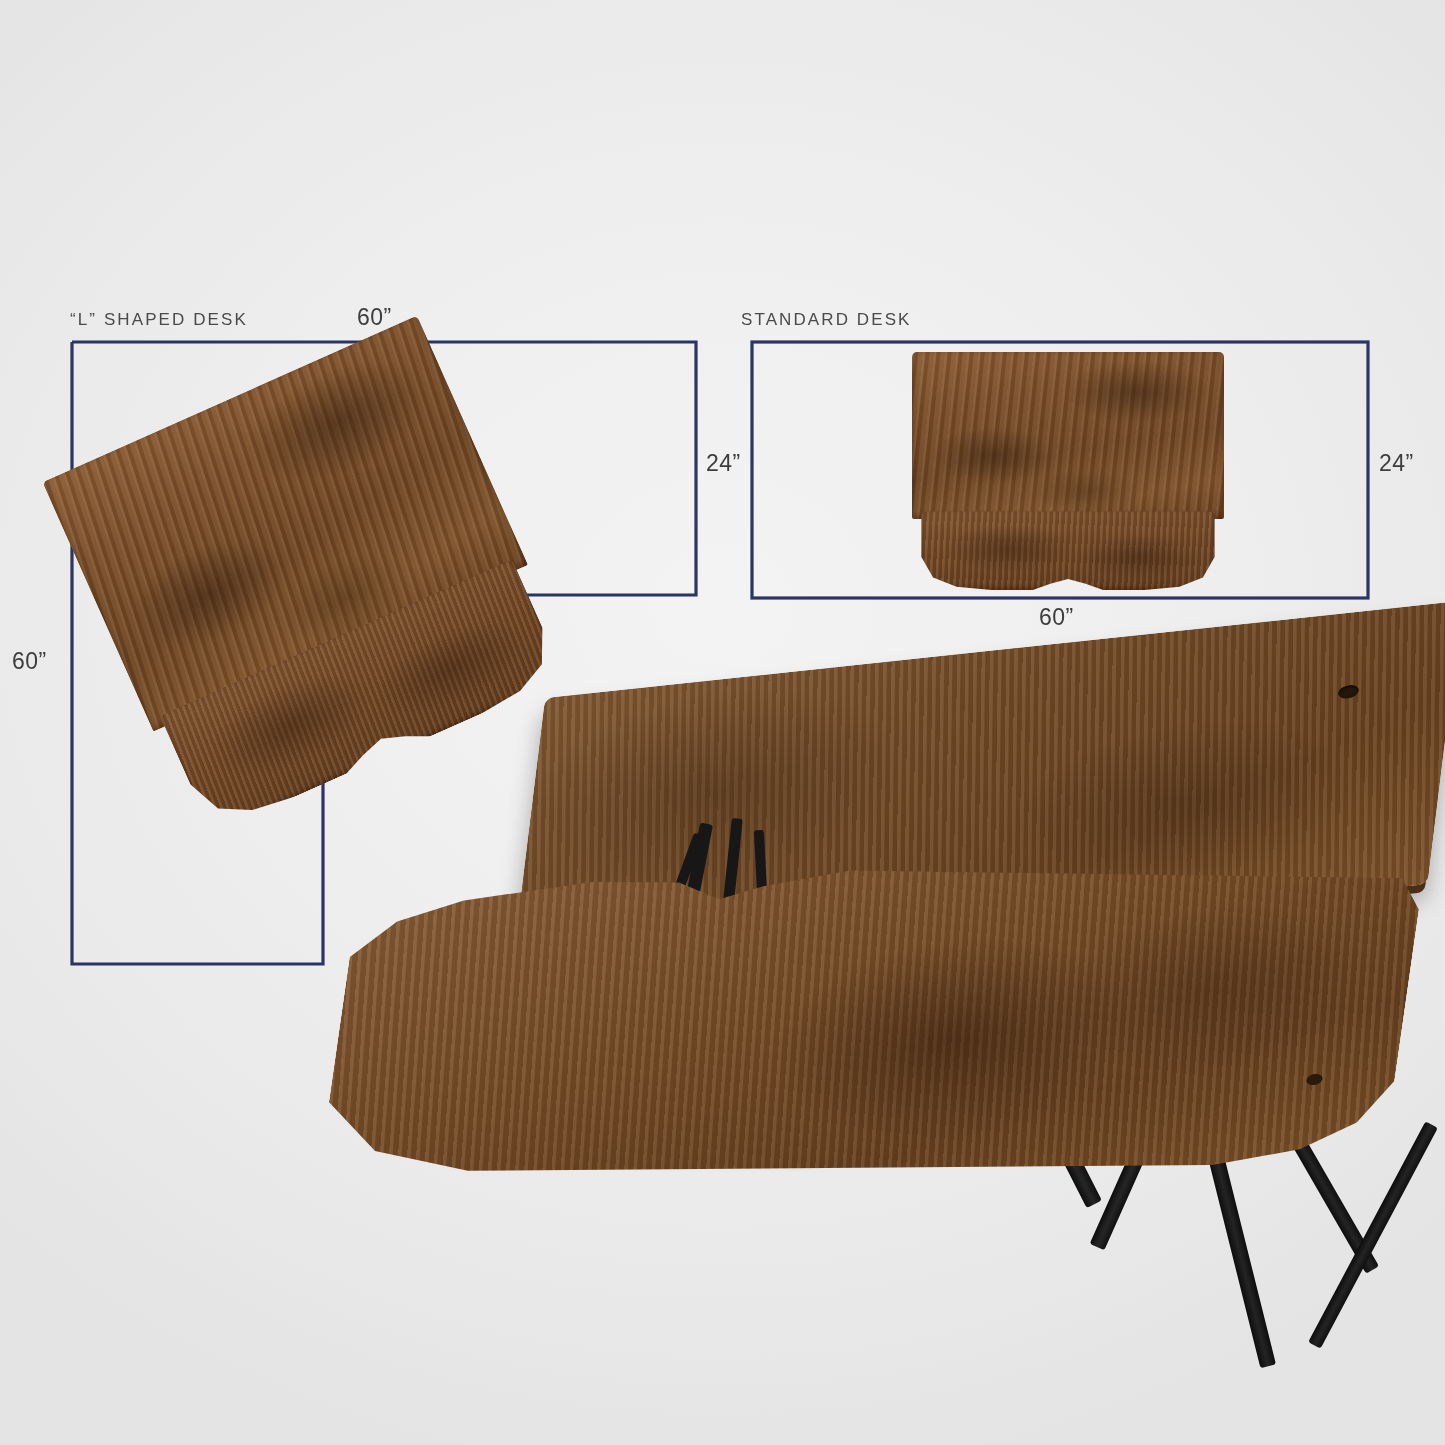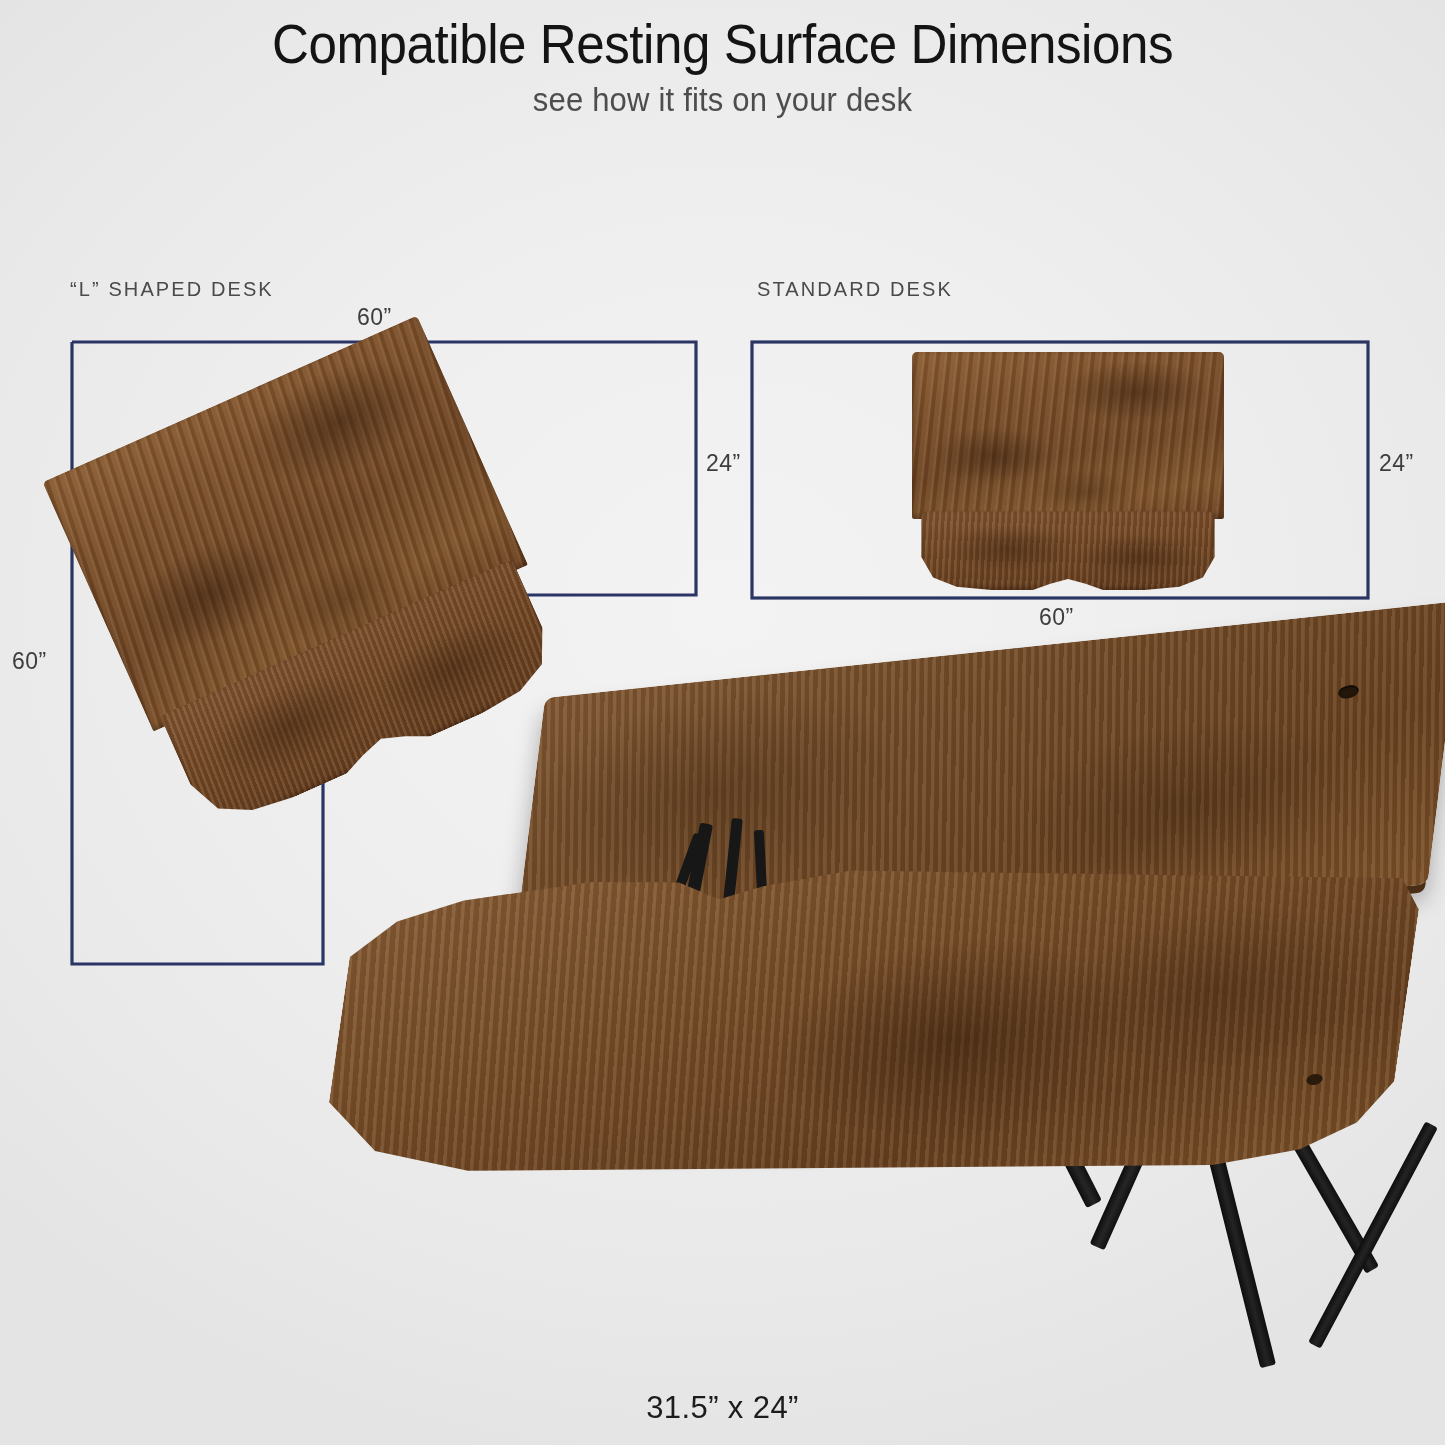--- a/index.html
+++ b/index.html
@@ -40,28 +40,29 @@
     color:#4d4d4d;
     letter-spacing:0.2px;
     transform:scaleX(0.94);
     transform-origin:center top;
     white-space:nowrap;
   }
 
   
   .section-label {
     position:absolute;
-    font-size:20px;
+    font-size:17px;
     font-weight:300;
     letter-spacing:2.1px;
     color:#4a4a4a;
     white-space:nowrap;
+    margin-top:32px;
   }
   #label-l-desk   { left:70px;  top:278px; }
-  #label-std-desk { left:757px; top:278px; }
+  #label-std-desk { left:741px; top:278px; }
 
   
   .dim {
     position:absolute;
     font-size:23px;
     font-weight:300;
     color:#3d3d3d;
     letter-spacing:0.5px;
     white-space:nowrap;
   }
@@ -287,24 +288,20 @@
     font-weight:400;
     color:#1c1c1c;
     letter-spacing:0.4px;
   }
 </style>
 </head>
 <body>
 
 <div id="stage">
 
-  <div id="header">
-    <div id="title">Compatible Resting Surface Dimensions</div>
-    <div id="subtitle">see how it fits on your desk</div>
-  </div>
 
   <div class="section-label" id="label-l-desk">“L” SHAPED DESK</div>
 
   <div class="dim" id="dim-l-top">60”</div>
 
   <div class="dim" id="dim-l-left">60”</div>
 
   <svg id="l-desk-outline" viewBox="0 0 660 660">
     <polyline class="outline-path" points="12,12 636,12 636,265 263,265 263,634 12,634 12,12"></polyline>
   </svg>
@@ -358,15 +355,14 @@
     <div class="lift" id="lift-arm-b"></div>
     <div class="lift" id="lift-arm-c"></div>
     <div class="lift" id="lift-arm-d"></div>
 
     <div id="lower-tray">
       <div id="tray-grommet"></div>
     </div>
 
   </div>
 
-  <div id="product-caption">31.5” x 24”</div>
 
 </div>
 
 </body></html>

